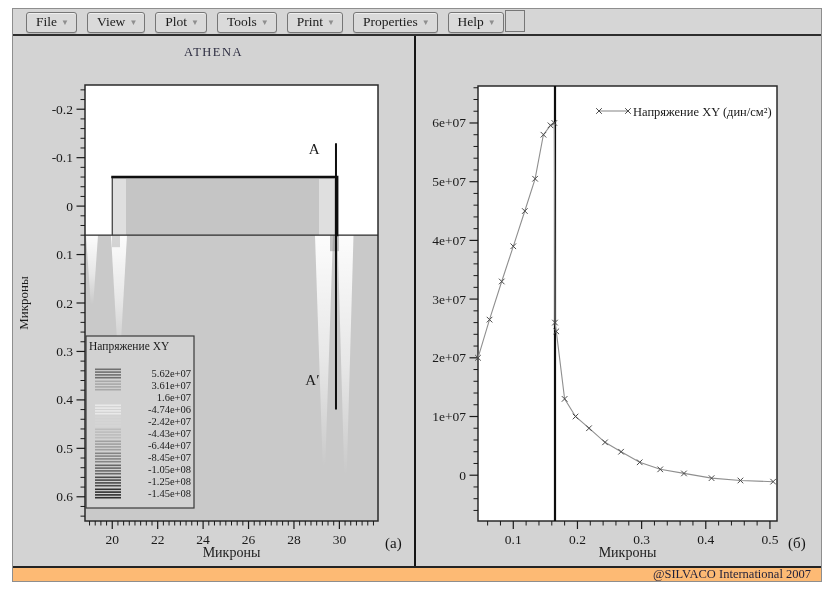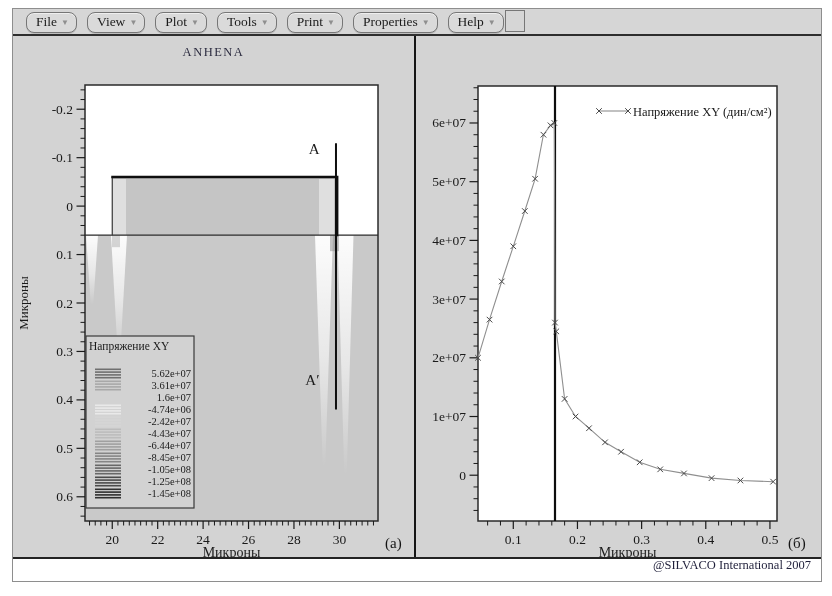--- a/index.html
+++ b/index.html
@@ -4,55 +4,55 @@
 <style>
   * { margin:0; padding:0; box-sizing:border-box; }
   body { background:#fff; font-family:"Liberation Serif","DejaVu Serif",serif; }
   .page { position:relative; width:832px; height:596px; background:#fff; overflow:hidden; }
   .window { position:absolute; left:12px; top:8px; width:810px; height:574px;
             background:#d3d3d3; border:1px solid #8e8e8e; }
   .menubar { position:absolute; left:0; top:0; width:100%; height:27px;
              background:#d6d6d6; border-bottom:2px solid #2e2e2e;
              padding:3px 0 0 13px; white-space:nowrap; z-index:4; }
   .menu-btn { display:inline-block; margin-right:10px; padding:0 7px 1px 9px;
-              border:1px solid #767676; border-radius:8px; background:#dadada;
+              border:1px solid #767676; border-radius:3px; background:#dadada;
               font-size:13.5px; color:#1b1b1b; line-height:17px;
               box-shadow:inset 0 1px 0 #efefef, 0 1px 0 #bdbdbd; cursor:default; }
   .menu-btn .arr { color:#8f8f8f; font-size:8px; margin-left:4px; vertical-align:1px; }
   .mini-box { position:absolute; left:492px; top:1px; width:20px; height:22px;
               background:#d6d6d6; border:1px solid #777; z-index:5; }
   .panel-title { position:absolute; top:36px; height:14px; line-height:14px;
                  font-size:12.5px; letter-spacing:1.5px; color:#2c2c40;
                  text-align:center; z-index:3; }
   .panel-title.left  { left:0;   width:401px; }
   .panel-title.right { left:403px; width:405px; }
   .chart-svg { position:absolute; top:24px; z-index:1; }
   #chart-left  { left:0;   width:402px; height:535px; }
   #chart-right { left:403px; width:405px; height:535px; }
   .divider { position:absolute; left:401px; top:25px; width:2px; height:534px;
              background:#141414; z-index:3; }
   .corner-label { position:absolute; font-size:15px; color:#141414; z-index:3; }
   .corner-label.a { left:372px; top:526px; }
   .corner-label.b { left:775px; top:526px; }
-  .statusbar { position:absolute; left:0; bottom:0; width:100%; height:24px;
-               background:#ffffff; border-top:2px solid #232323; z-index:4;
+  .statusbar { position:absolute; left:0; bottom:0; width:100%; height:15px;
+               background:#fdba74; border-top:2px solid #232323; z-index:4;
                text-align:right; padding-right:10px; font-size:12.5px;
                line-height:12px; color:#1f1f3a; }
   svg text { font-family:"Liberation Serif","DejaVu Serif",serif; fill:#1a1a1a; }
 </style>
 </head>
 <body>
 
 <div class="page">
   <div class="window">
 
     <div class="menubar"><span class="menu-btn"><span>File</span><span class="arr">▼</span></span><span class="menu-btn"><span>View</span><span class="arr">▼</span></span><span class="menu-btn"><span>Plot</span><span class="arr">▼</span></span><span class="menu-btn"><span>Tools</span><span class="arr">▼</span></span><span class="menu-btn"><span>Print</span><span class="arr">▼</span></span><span class="menu-btn"><span>Properties</span><span class="arr">▼</span></span><span class="menu-btn"><span>Help</span><span class="arr">▼</span></span></div>
     <div class="mini-box"></div>
 
-    <div class="panel-title left">ANHENA</div>
+    <div class="panel-title left">ATHENA</div>
 
     <svg id="chart-left" class="chart-svg" viewBox="0 0 402 535">
         <defs>
           <linearGradient id="fadeV" x1="0" y1="0" x2="0" y2="1">
             <stop offset="0" stop-color="#ffffff" stop-opacity="0.95"></stop>
             <stop offset="0.55" stop-color="#ffffff" stop-opacity="0.55"></stop>
             <stop offset="1" stop-color="#ffffff" stop-opacity="0"></stop>
           </linearGradient>
         </defs>
         <rect x="72" y="52" width="293" height="436" fill="#ffffff"></rect>

